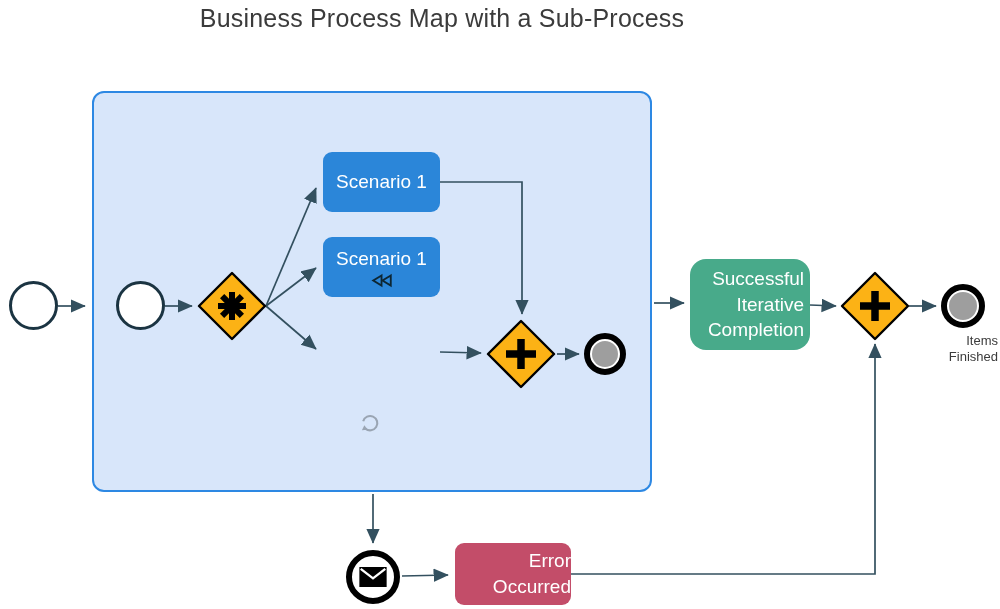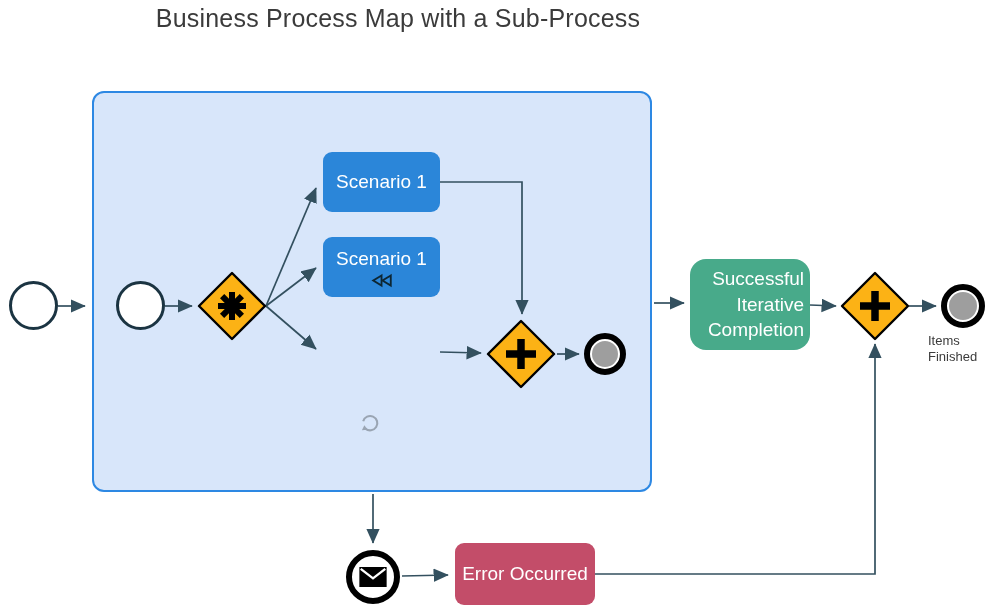--- a/index.html
+++ b/index.html
@@ -5,20 +5,21 @@
   html,body{margin:0;padding:0;background:#fff;}
   .canvas{
     position:relative;width:1000px;height:609px;overflow:hidden;background:#fff;
     font-family:"Liberation Sans","DejaVu Sans",sans-serif;
   }
   .abs{position:absolute;}
   .page-title{
     top:4px;left:0;width:796px;text-align:center;
     font-size:25px;font-weight:500;color:var(--title-color,#3b3b3b);
     letter-spacing:0.2px;
+    padding-left:44px;
   }
   .connectors{top:0;left:0;z-index:2;pointer-events:none;}
   .subprocess{
     left:92px;top:91px;width:560px;height:401px;
     background:var(--subprocess-fill,#d8e6fa);
     border:2px solid var(--subprocess-border,#2d88e3);
     border-radius:12px;box-sizing:border-box;z-index:1;
   }
   .task{
     box-sizing:border-box;border-radius:9px;z-index:3;
@@ -39,21 +40,21 @@
   .event-end .inner{
     position:absolute;left:2px;top:2px;right:2px;bottom:2px;
     border-radius:50%;background:var(--end-fill,#9e9e9e);
   }
   .event-message{
     box-sizing:border-box;border-radius:50%;background:#fff;z-index:3;
     border:6px solid #000;display:flex;align-items:center;justify-content:center;
   }
   .gateway{z-index:3;}
   .label-under{
-    z-index:3;font-size:13px;color:#3b3b3b;text-align:left;line-height:1.25;
+    z-index:3;font-size:13px;color:#3b3b3b;text-align:right;line-height:1.25;
   }
   .loop-marker{z-index:3;}
 </style>
 </head>
 <body>
 
 <div class="canvas">
 
   <div class="abs page-title">Business Process Map with a Sub-Process</div>
 
@@ -155,17 +156,17 @@
 
   <div class="abs event-message" style="left:346px;top:550px;width:54px;height:54px;">
     <span style="line-height:0;">
       <svg width="28" height="20" viewBox="0 0 30 22">
         <rect x="0" y="0" width="30" height="22" fill="#000"></rect>
         <path d="M1.5,2 L15,12.5 L28.5,2" stroke="#fff" stroke-width="2.6" fill="none"></path>
       </svg>
     </span>
   </div>
 
-  <div class="abs task task-red" style="left:455px;top:543px;width:140px;height:62px;">
+  <div class="abs task task-red" style="left:455px;top:543px;width:116px;height:62px;">
     <span>Error Occurred</span>
   </div>
 
 </div>
 
 </body></html>

